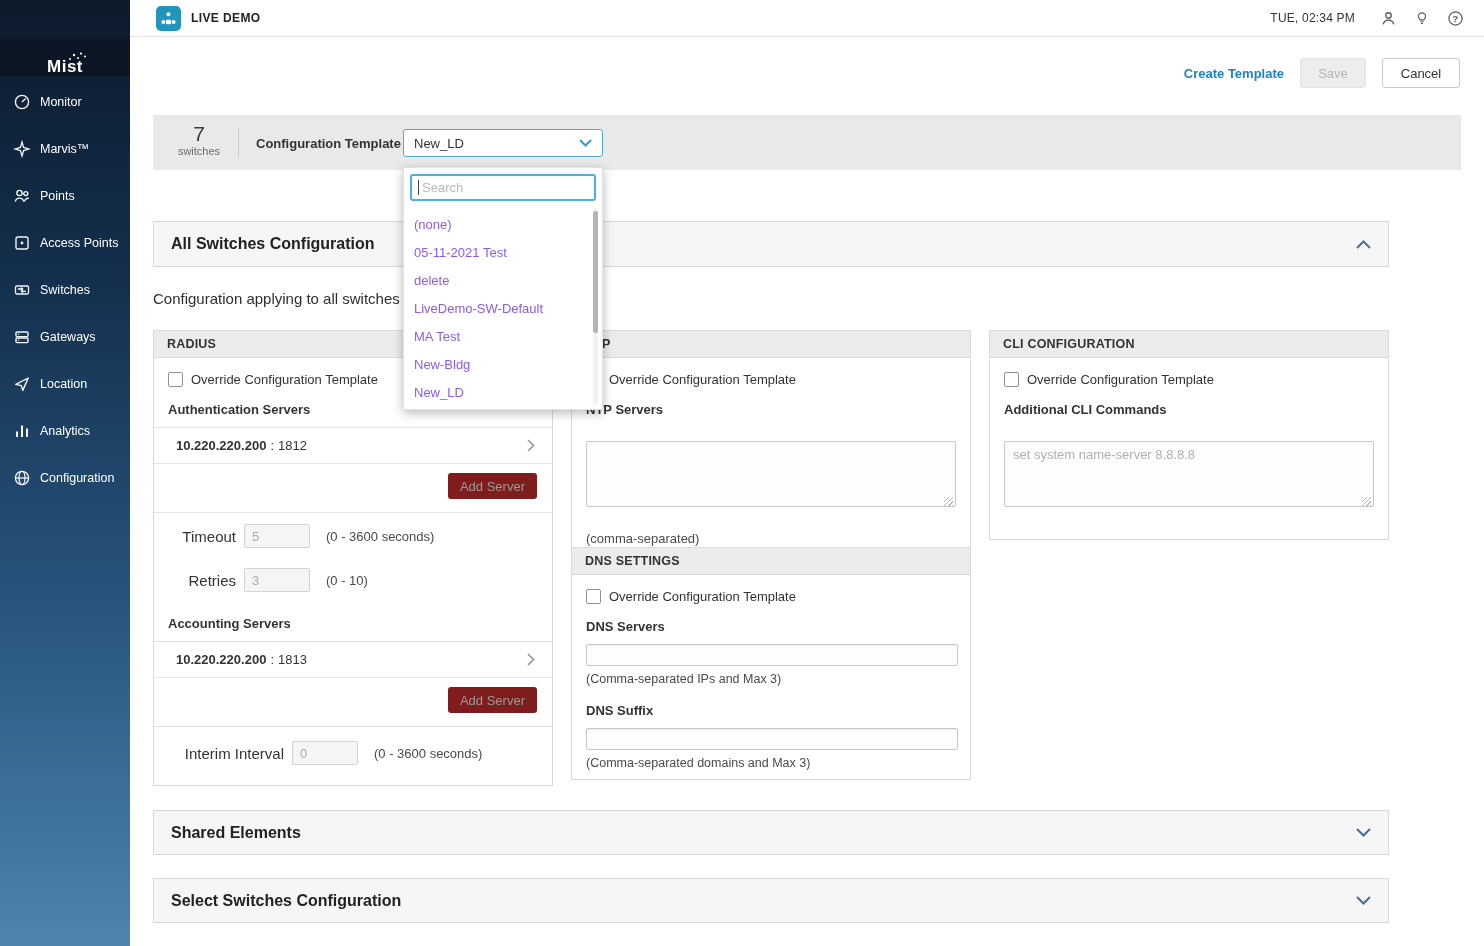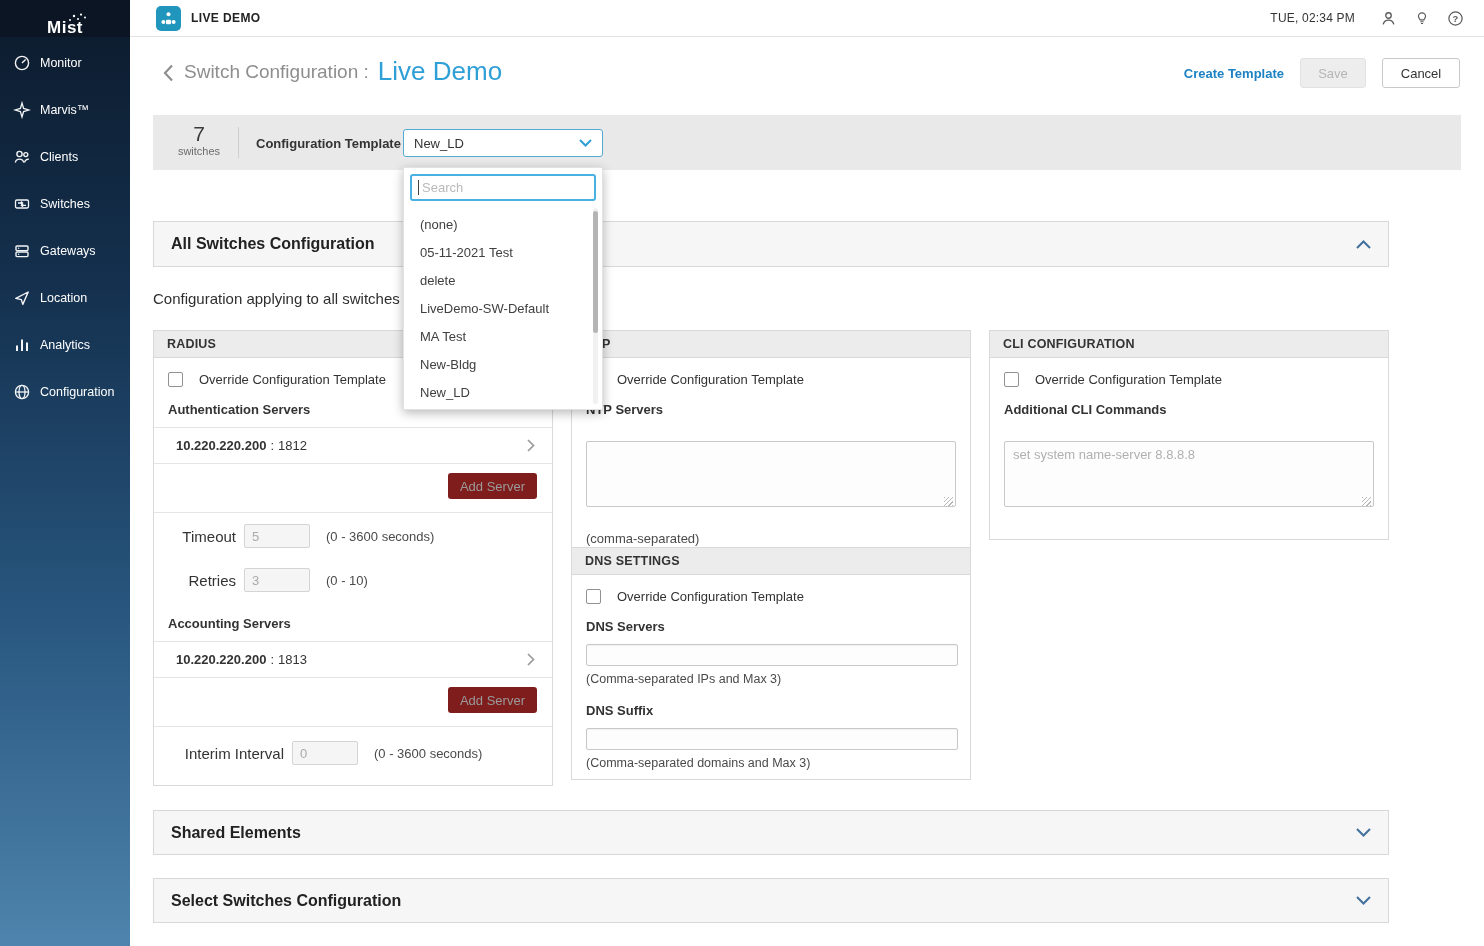--- a/index.html
+++ b/index.html
@@ -7,21 +7,21 @@
   body {
     position:relative; overflow:hidden; background:#fff;
     font-family:"Liberation Sans", sans-serif; font-size:13px; color:#333;
   }
   svg { display:block; }
 
   
   .sidebar { position:absolute; left:0; top:0; width:130px; height:946px;
     background:linear-gradient(180deg,#0c1a2b 0%,#14304e 30%,#28567e 65%,#4e84ad 100%); }
   .logo-box { height:37px; background:#0b1523; display:flex; flex-direction:column;
-    align-items:center; justify-content:flex-end; cursor:pointer; }
+    align-items:center; justify-content:flex-end; cursor:pointer;margin-top:39px; }
   .logo-dots { margin-left:26px; margin-bottom:-3px; }
   .logo-text { color:#fff; font-size:17px; font-weight:bold; letter-spacing:.5px; line-height:18px; }
   .nav { padding-top:2px; }
   .nav-item { height:47px; display:flex; align-items:center; padding-left:13px; gap:9px; cursor:pointer; }
   .nav-item.active { background:rgba(6,22,40,.55); }
   .nav-icon { width:18px; height:18px; flex:none; opacity:.95; }
   .nav-label { color:#fff; font-size:12.5px; white-space:nowrap; }
 
   
   .topbar { position:absolute; left:130px; top:0; width:1354px; height:37px; background:#fff;
@@ -62,21 +62,21 @@
 
   
   .popup { position:absolute; left:403px; top:167px; width:200px; height:243px; background:#fff;
     border:1px solid #e2e2e2; box-shadow:0 3px 10px rgba(0,0,0,.28); z-index:50; overflow:hidden; }
   .popup-search { margin:6px 6px 0; position:relative; }
   .search-input { width:100%; height:27px; border:2px solid #49b0e2; border-radius:3px;
     padding:0 8px 0 10px; font-size:13px; font-family:inherit; outline:none; color:#333; }
   .search-input::placeholder { color:#b9b9b9; }
   .caret { position:absolute; left:8px; top:6px; width:1px; height:15px; background:#444; }
   .popup-list { list-style:none; margin-top:10px; }
-  .popup-item { height:28px; line-height:28px; padding-left:16px; font-size:13px; color:#404040;
+  .popup-item { height:28px; line-height:28px; padding-left:10px; font-size:13px; color:#8b5cf6;
     cursor:pointer; white-space:nowrap; }
   .popup-scroll-track { position:absolute; right:4px; top:40px; bottom:5px; width:5px;
     background:#f1f1f1; border-radius:3px; }
   .popup-scroll-thumb { position:absolute; right:4px; top:43px; width:5px; height:122px;
     background:#b4b4b4; border-radius:3px; cursor:pointer; }
 
   
   .section-bar { position:absolute; left:153px; width:1236px; height:45px; background:#f6f6f6;
     border:1px solid #d8d8d8; display:flex; align-items:center; justify-content:space-between;
     padding:0 17px; cursor:pointer; }
@@ -88,21 +88,21 @@
 
   
   .card { position:absolute; width:400px; background:#fff; border:1px solid #d9d9d9; }
   .card-header { height:27px; background:#ececec; border-bottom:1px solid #d9d9d9; display:flex;
     align-items:center; padding:0 13px; font-size:12.5px; font-weight:bold; color:#333; letter-spacing:.2px; }
   #card-radius { left:153px; top:330px; }
   #card-ntp { left:571px; top:330px; }
   #card-cli { left:989px; top:330px; }
   #card-dns { left:571px; top:547px; }
 
-  .cb-row { display:flex; align-items:center; gap:16px; padding:14px 14px 7px; }
+  .cb-row { display:flex; align-items:center; gap:8px; padding:14px 14px 7px; }
   .checkbox { width:15px; height:15px; border:1px solid #919191; border-radius:2px; background:#fff;
     flex:none; cursor:pointer; }
   .cb-label { font-size:13px; color:#333; }
   .group-label { font-size:13px; font-weight:bold; color:#333; padding:8px 14px 10px; }
   .server-row { border-top:1px solid #e4e4e4; border-bottom:1px solid #e4e4e4;
     padding:10px 17px 10px 22px; display:flex; align-items:center; justify-content:space-between;
     cursor:pointer; }
   .server-text { font-size:13px; color:#333; }
   .server-ip { font-weight:bold; }
   .server-sep { margin:0 4px; }
@@ -169,21 +169,30 @@
     </div>
     <div class="nav-item">
       <span class="nav-icon">
         <svg width="18" height="18" viewBox="0 0 18 18" fill="none" stroke="#fff" stroke-width="1.4">
             <circle cx="6.5" cy="6" r="2.6"></circle>
             <path d="M2.3 14.5 a4.3 4.3 0 0 1 8.4 0"></path>
             <circle cx="12.8" cy="6.6" r="2"></circle>
             <path d="M11.6 14.5 a3.6 3.6 0 0 1 4.2 -3.2"></path>
           </svg>
       </span>
-      <span class="nav-label">Clients</span>
+      <span class="nav-label">Points</span>
+    </div>
+    <div class="nav-item">
+      <span class="nav-icon">
+        <svg width="18" height="18" viewBox="0 0 18 18" fill="none" stroke="#fff" stroke-width="1.4">
+            <rect x="3" y="3" width="12" height="12" rx="2"></rect>
+            <circle cx="9" cy="9" r="1.4" fill="#fff" stroke="none"></circle>
+          </svg>
+      </span>
+      <span class="nav-label">Access Points</span>
     </div>
     <div class="nav-item">
       <span class="nav-icon">
         <svg width="18" height="18" viewBox="0 0 18 18" fill="none" stroke="#fff" stroke-width="1.3">
             <rect x="2.5" y="5" width="13" height="8" rx="1.4"></rect>
             <path d="M5 8 h4.6 M8 6.6 L9.6 8 L8 9.4"></path>
             <path d="M13 10.4 h-4.6 M10 9 L8.4 10.4 L10 11.8"></path>
           </svg>
       </span>
       <span class="nav-label">Switches</span>
@@ -261,29 +270,20 @@
     <span class="tb-icon">
       <svg width="17" height="17" viewBox="0 0 18 18" fill="none" stroke="#5a5a5a" stroke-width="1.3">
           <circle cx="9" cy="9" r="7"></circle>
           <text x="9" y="12.6" text-anchor="middle" stroke="none" fill="#5a5a5a" font-size="10" font-weight="bold">?</text>
         </svg>
     </span>
   </div>
 </div>
 
 <div class="page-header">
-  <div class="ph-left">
-    <span class="back-btn">
-      <svg width="13" height="20" viewBox="0 0 13 20" fill="none" stroke="#8e8e8e" stroke-width="2.2">
-          <polyline points="10,2.5 3,10 10,17.5"></polyline>
-        </svg>
-    </span>
-    <span class="breadcrumb">Switch Configuration :</span>
-    <span class="page-title">Live Demo</span>
-  </div>
   <div class="ph-actions">
     <span class="link-create">Create Template</span>
     <div class="btn btn-save">Save</div>
     <div class="btn btn-cancel">Cancel</div>
   </div>
 </div>
 
 <div class="template-bar">
   <div class="count-block">
     <div class="count-num">7</div>

